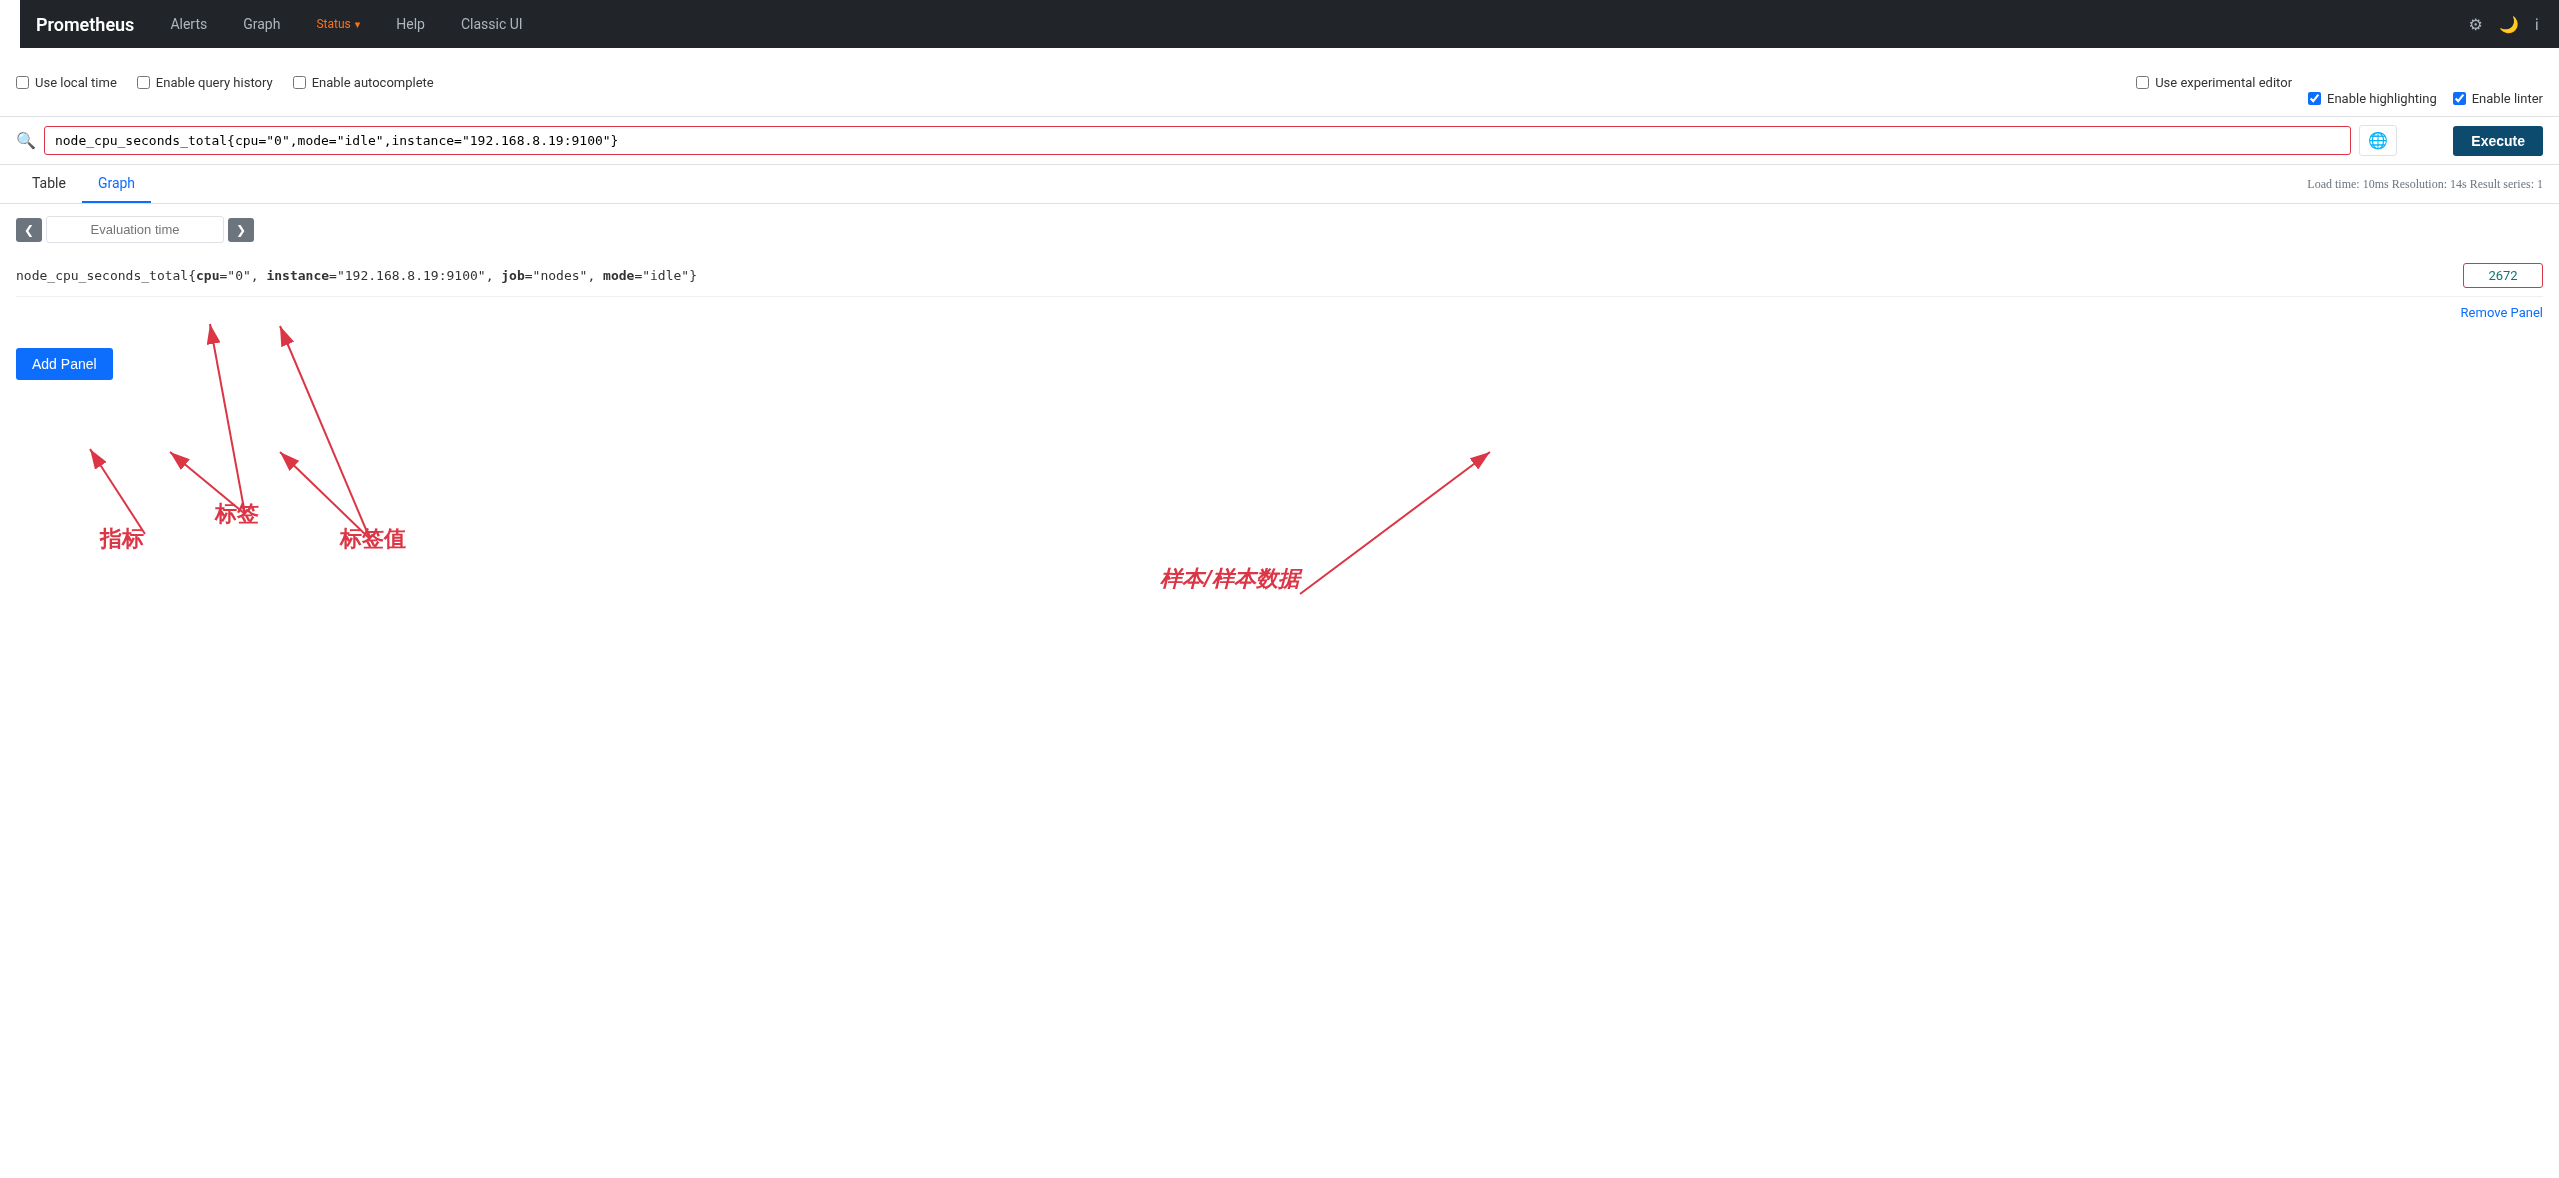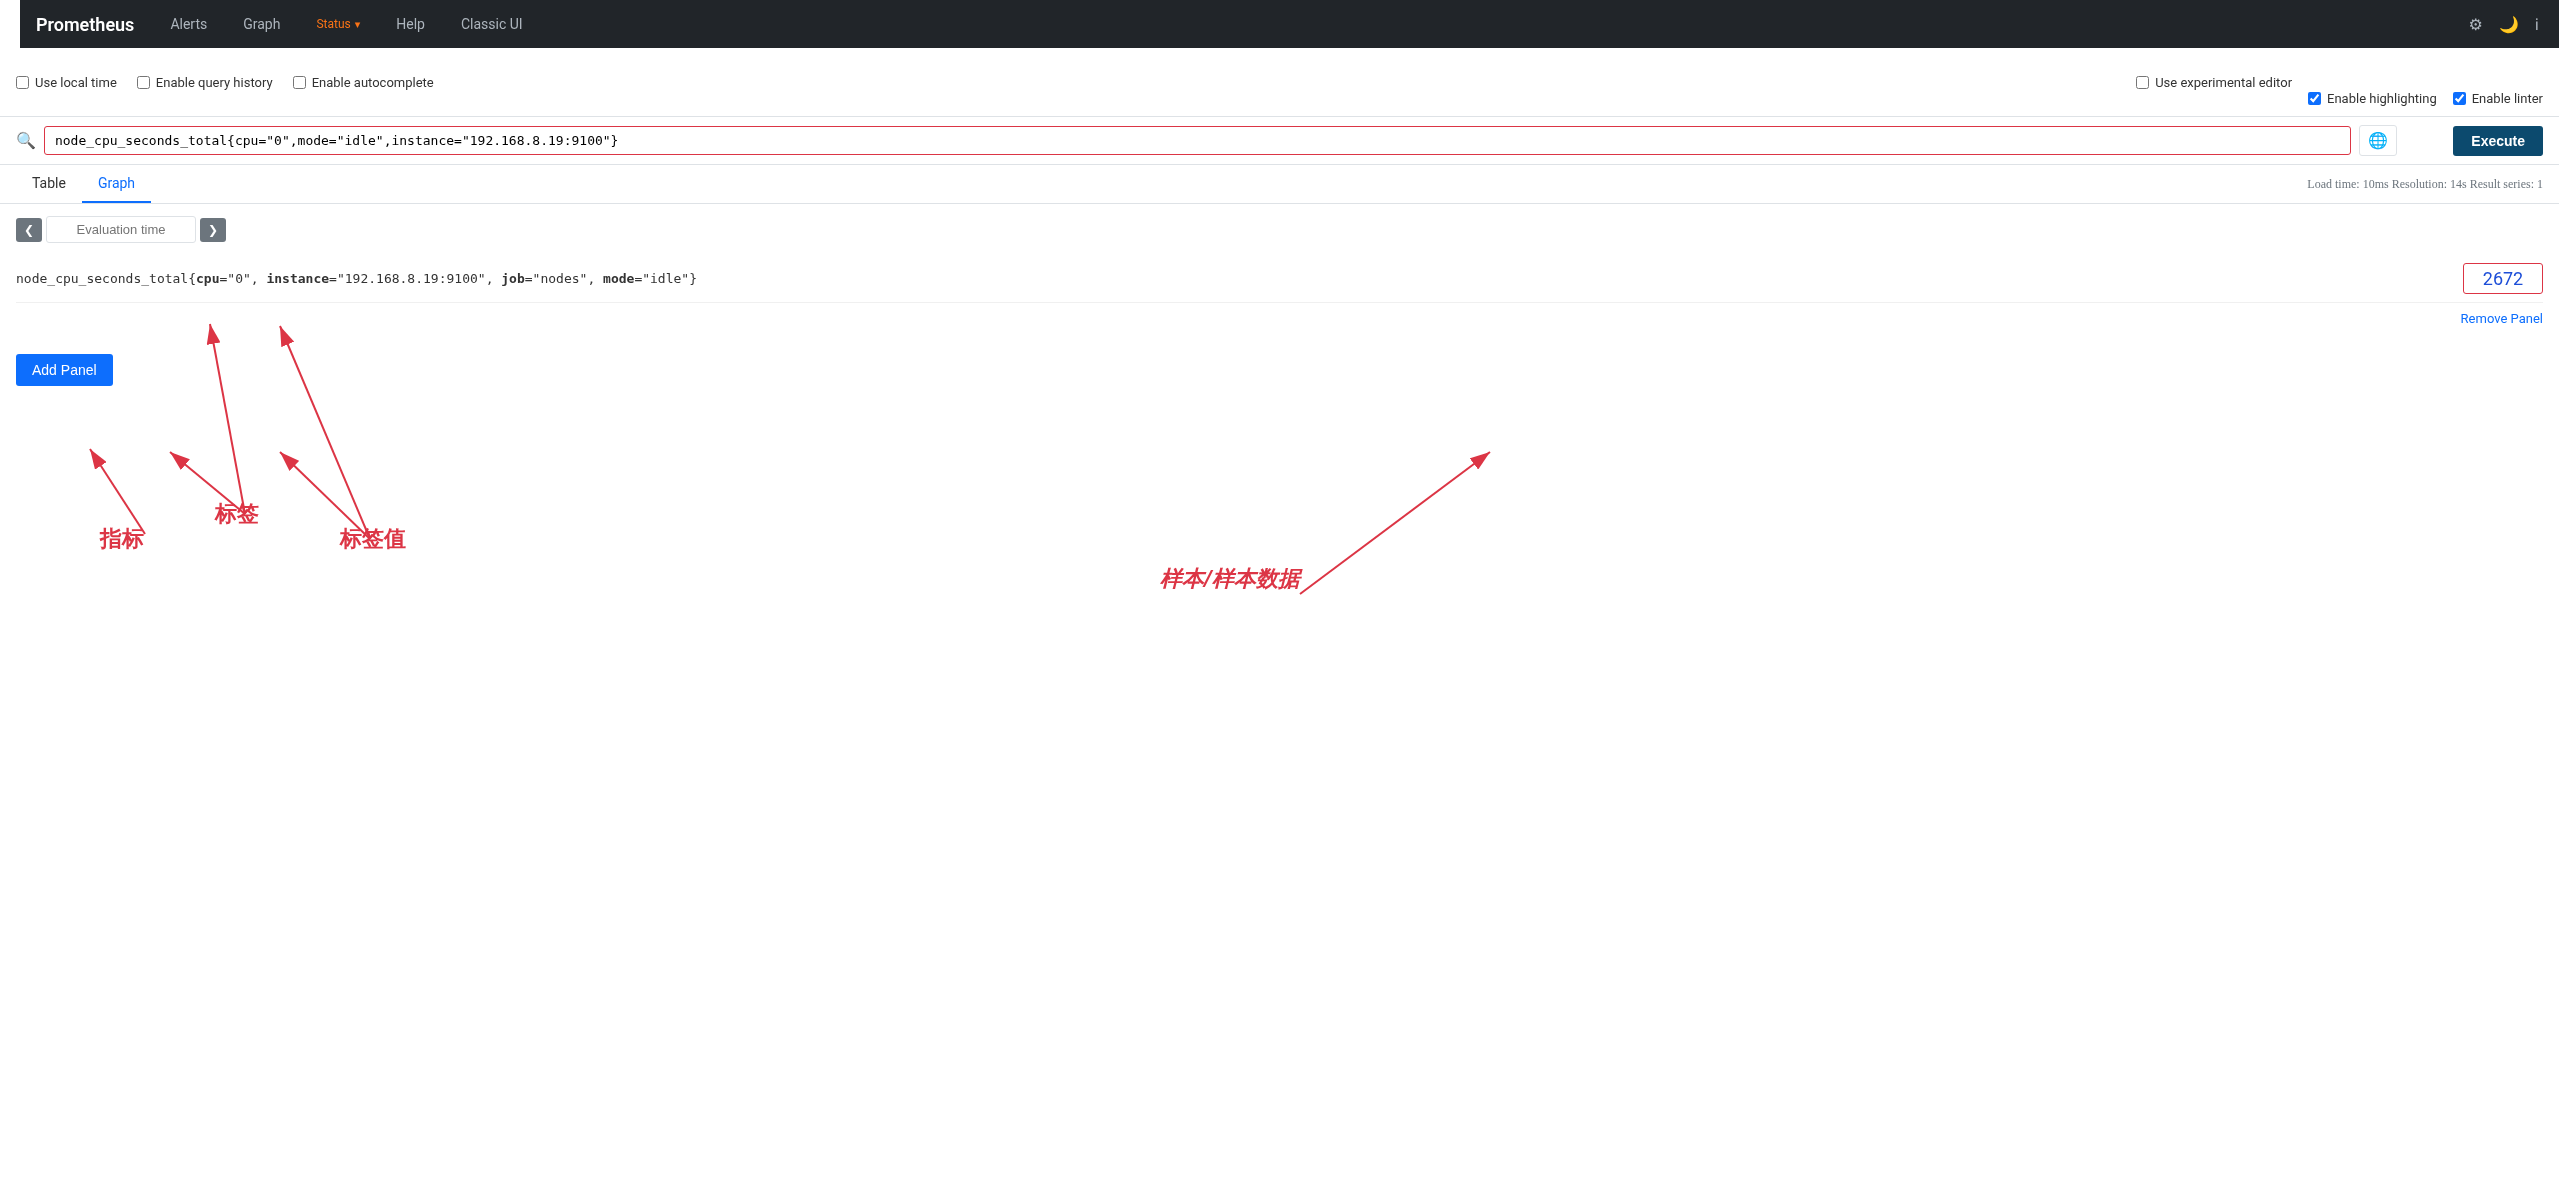--- a/index.html
+++ b/index.html
@@ -170,21 +170,21 @@
       border-radius: 3px;
       padding: 5px 8px;
       cursor: pointer;
       font-size: 12px;
     }
     .eval-time-input {
       border: 1px solid #dee2e6;
       border-radius: 3px;
       padding: 5px 10px;
       font-size: 13px;
-      width: 150px;
+      width: 178px;
       text-align: center;
       color: #555;
     }
 
     
     .result-row {
       display: flex;
       align-items: center;
       border-bottom: 1px solid #f0f0f0;
       padding: 8px 0;
@@ -192,22 +192,22 @@
     .result-metric {
       flex: 1;
       font-size: 13px;
       font-family: monospace;
       color: #333;
     }
     .result-value-box {
       border: 1px solid #dc3545;
       border-radius: 3px;
       padding: 4px 12px;
-      font-size: 18px;
-      color: #1d4ed8;
+      font-size: 13px;
+      color: #0f766e;
       min-width: 80px;
       text-align: center;
     }
     .remove-panel-link {
       color: #0d6efd;
       text-decoration: none;
       font-size: 13px;
       cursor: pointer;
       margin-top: 8px;
       display: block;

